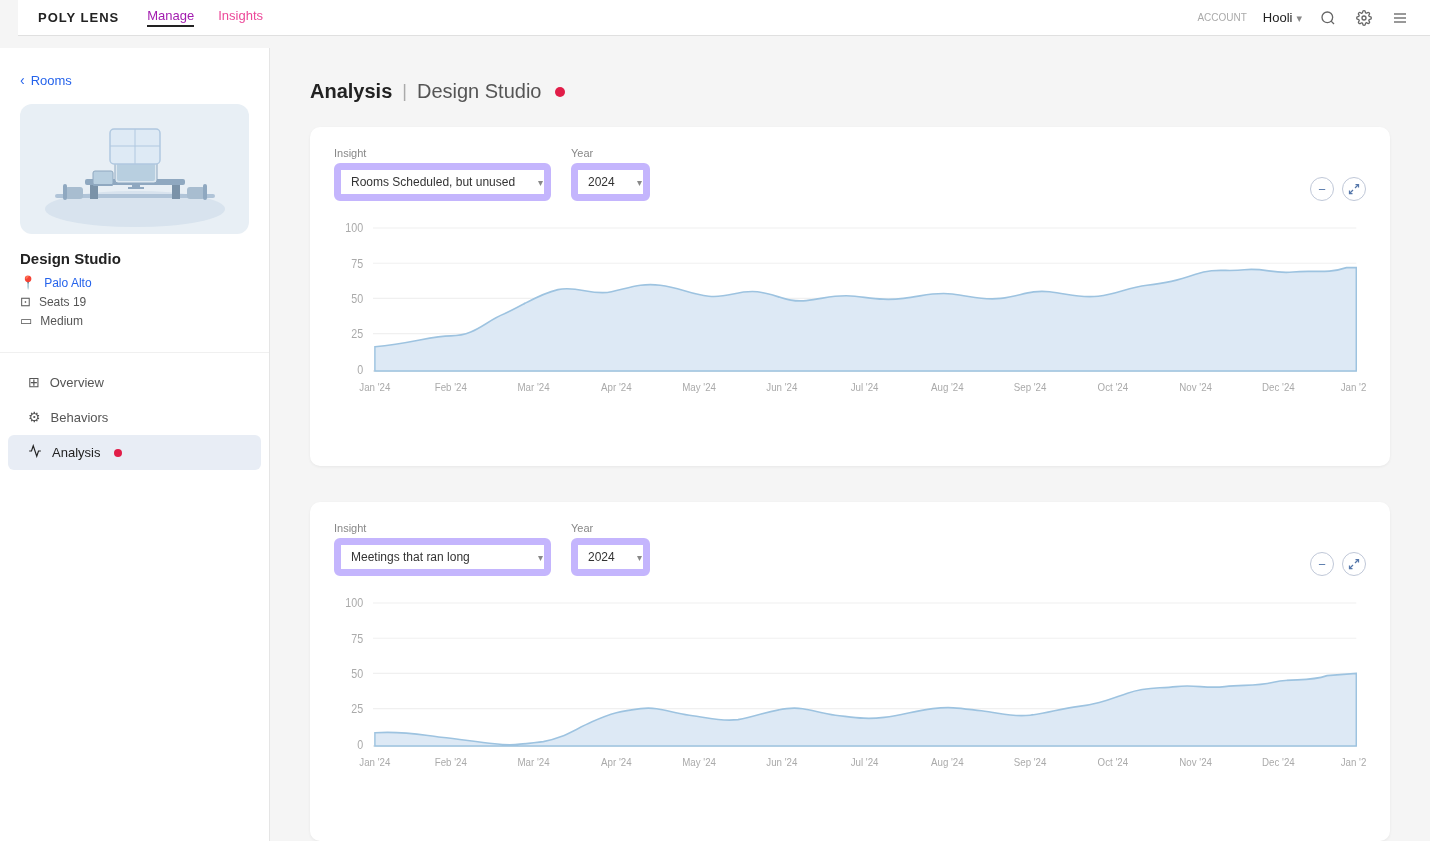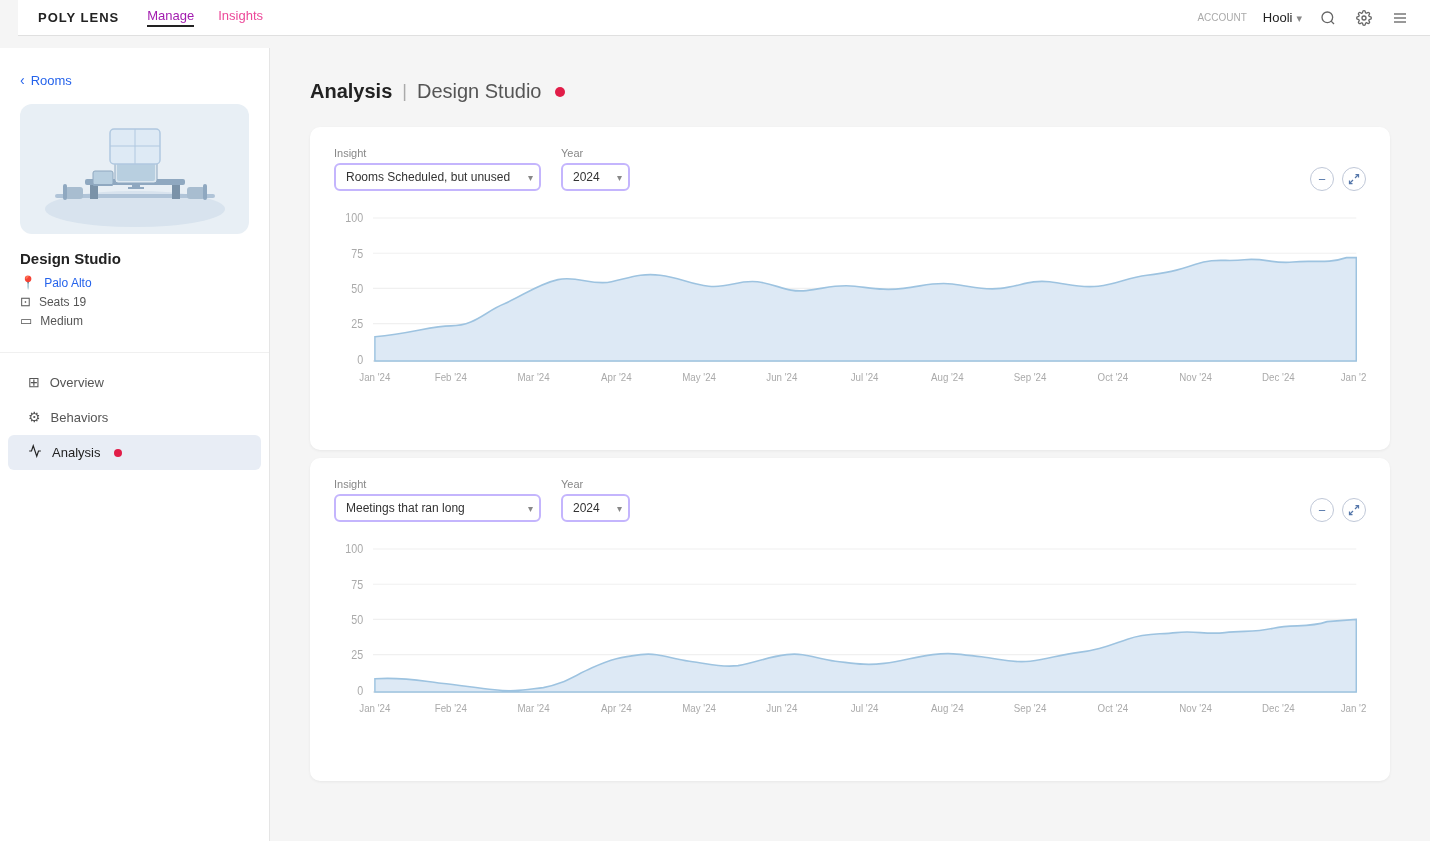--- a/index.html
+++ b/index.html
@@ -44,25 +44,25 @@
 
     .page-header { display: flex; align-items: center; gap: 10px; margin-bottom: 24px; }
     .page-title-analysis { font-size: 20px; font-weight: 600; color: #222; }
     .page-title-sep { color: #aaa; font-size: 18px; }
     .page-title-room { font-size: 20px; color: #555; }
     .page-title-dot { width: 10px; height: 10px; background: #e11d48; border-radius: 50%; margin-left: 4px; }
 
     .section-title { font-size: 16px; font-weight: 600; margin-bottom: 20px; }
 
     
-    .chart-card { background: #fff; border-radius: 10px; padding: 20px 24px 20px; margin-bottom: 8px; box-shadow: 0 1px 3px rgba(0,0,0,0.06); }
+    .chart-card { background: #fff; border-radius: 10px; padding: 20px 24px 26px; margin-bottom: 36px; box-shadow: 0 1px 3px rgba(0,0,0,0.06); }
     .chart-card-header { display: flex; align-items: flex-end; gap: 20px; margin-bottom: 16px; position: relative; }
     .chart-label { font-size: 11px; color: #888; margin-bottom: 4px; }
     .chart-select-wrapper { position: relative; display: inline-flex; align-items: center; }
-    .chart-select { appearance: none; border: 2px solid #c4b5fd; border-radius: 6px; padding: 5px 28px 5px 10px; font-size: 12px; color: #333; background: #fff; cursor: pointer; outline: none; }
+    .chart-select { appearance: none; border: 7px solid #c4b5fd; border-radius: 6px; padding: 5px 28px 5px 10px; font-size: 12px; color: #333; background: #fff; cursor: pointer; outline: none; }
     .chart-select-arrow { position: absolute; right: 8px; pointer-events: none; font-size: 10px; color: #888; }
     .chart-card-actions { margin-left: auto; display: flex; align-items: center; gap: 8px; }
     .chart-action-btn { width: 24px; height: 24px; border-radius: 50%; border: 1.5px solid #c0c8d8; background: #fff; cursor: pointer; display: flex; align-items: center; justify-content: center; color: #5577aa; font-size: 13px; }
 
     
     .chart-area { width: 100%; height: 220px; }
 
     .y-axis-label { font-size: 11px; fill: #aaa; }
     .grid-line { stroke: #f0f0f0; stroke-width: 1; }
     .chart-path { fill: #dde9f5; stroke: #9dc3e0; stroke-width: 1.5; }

